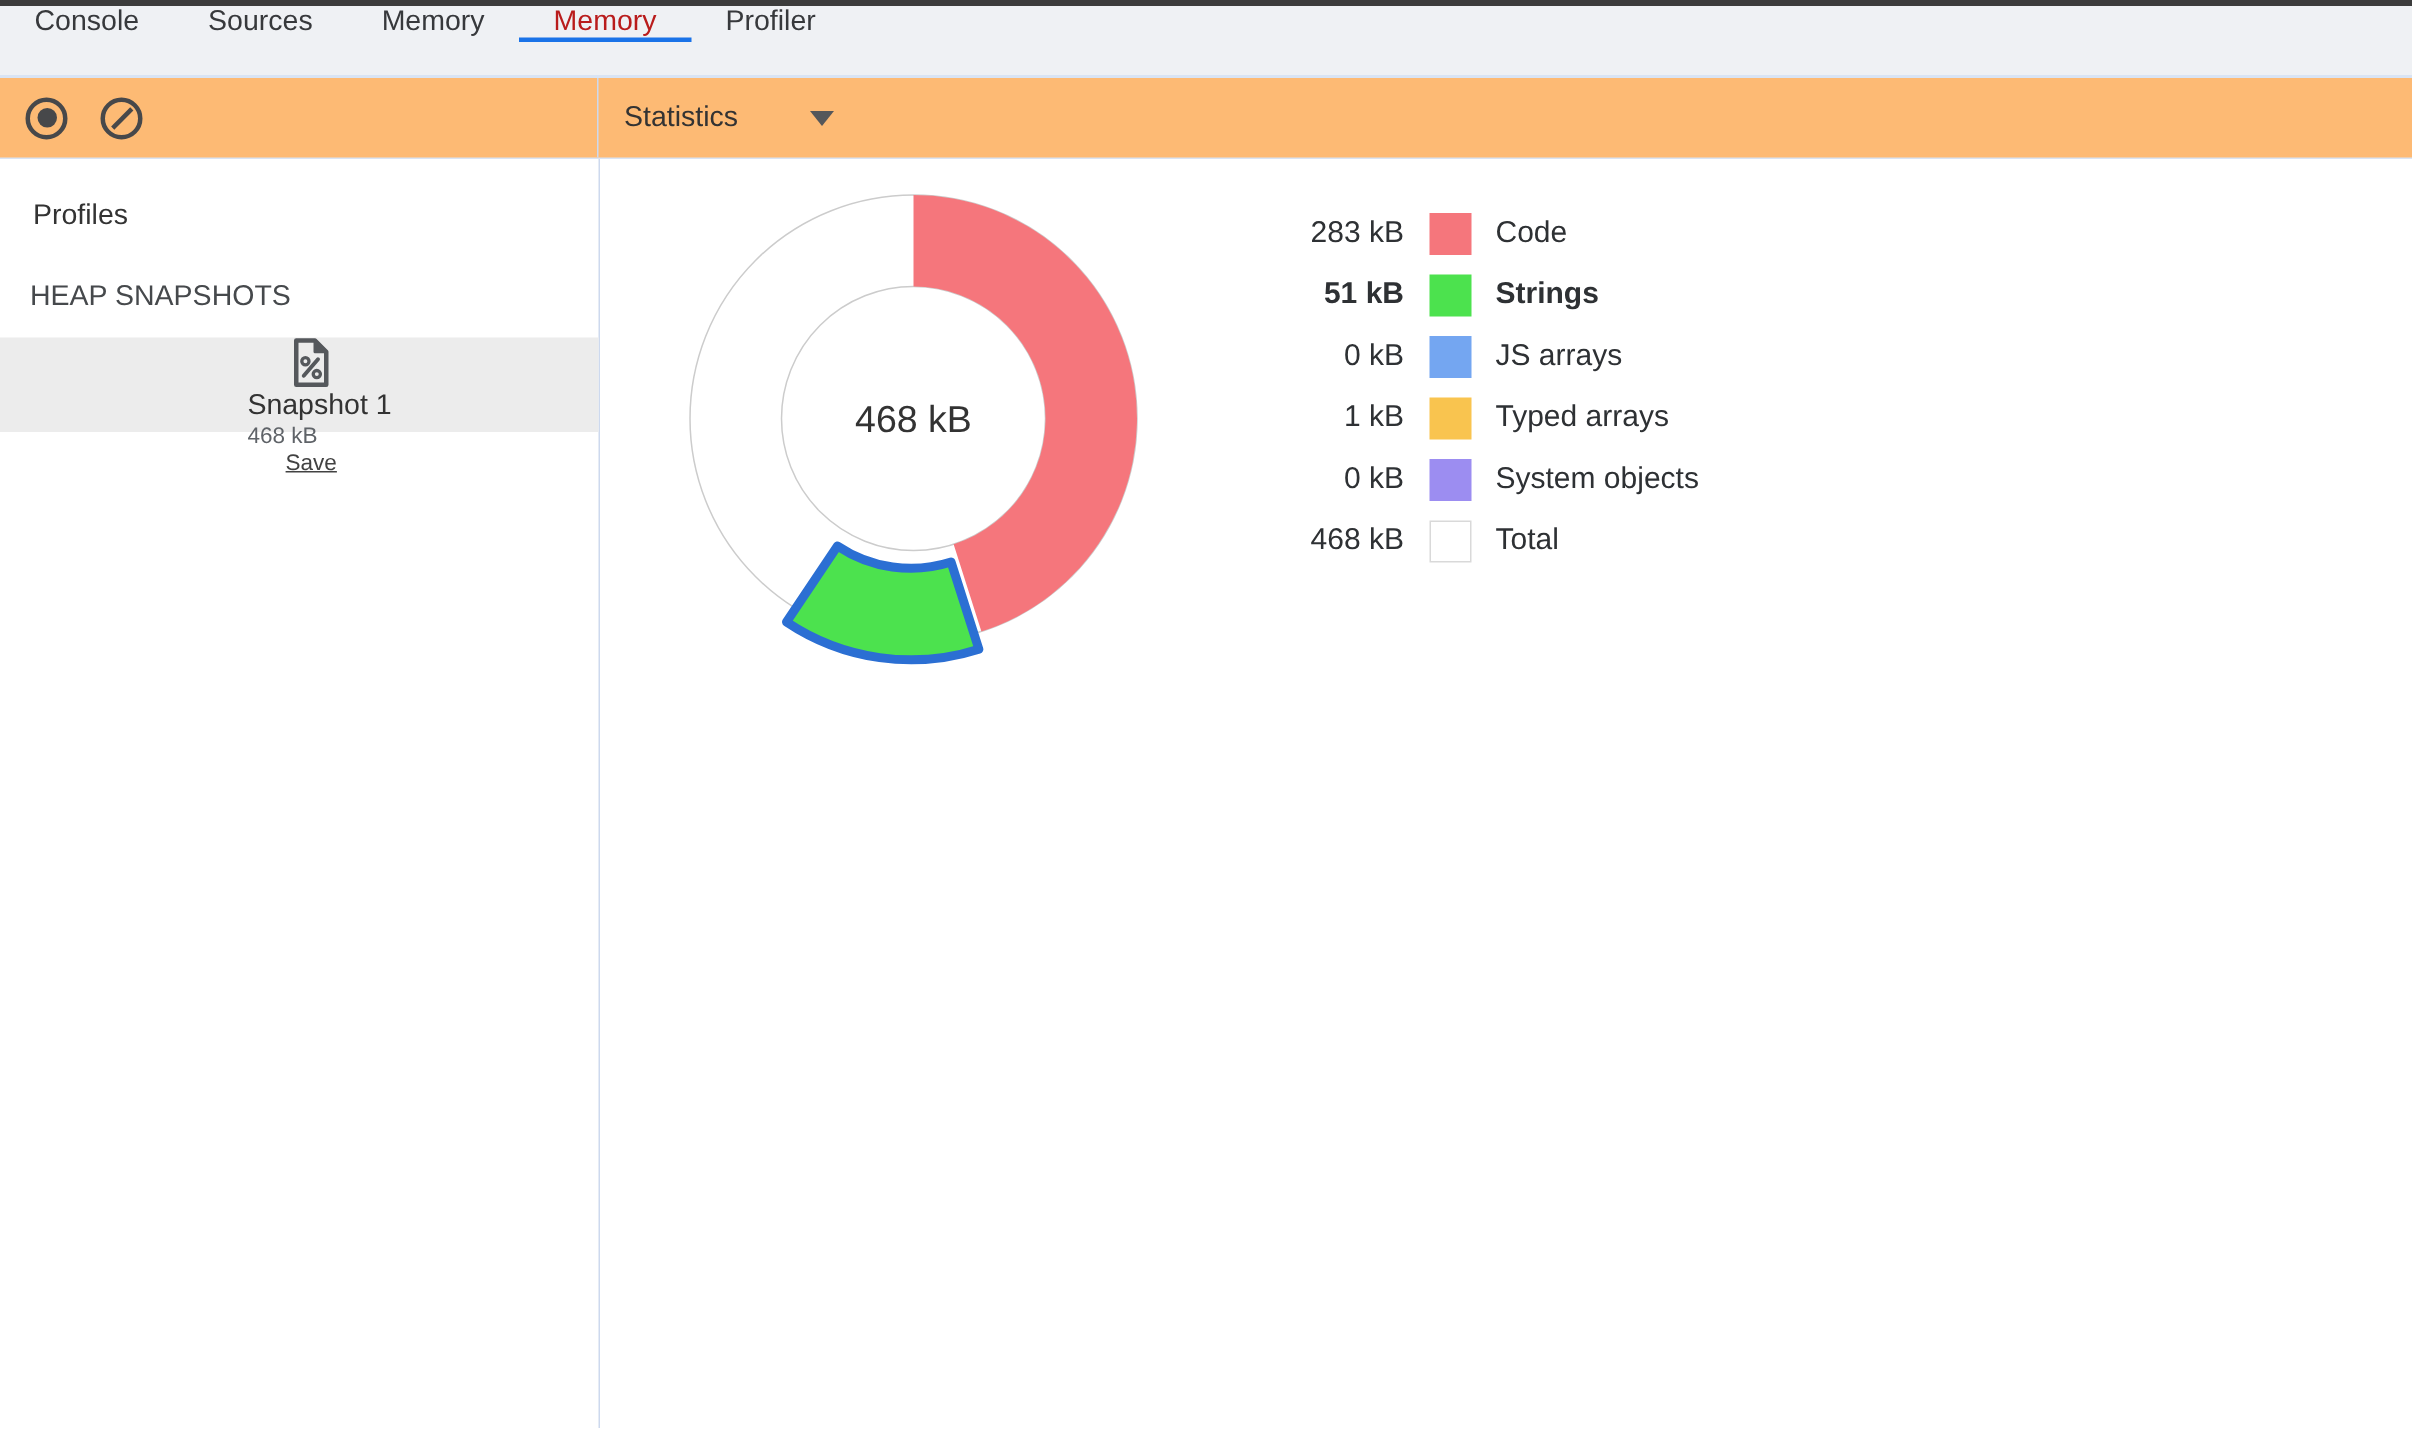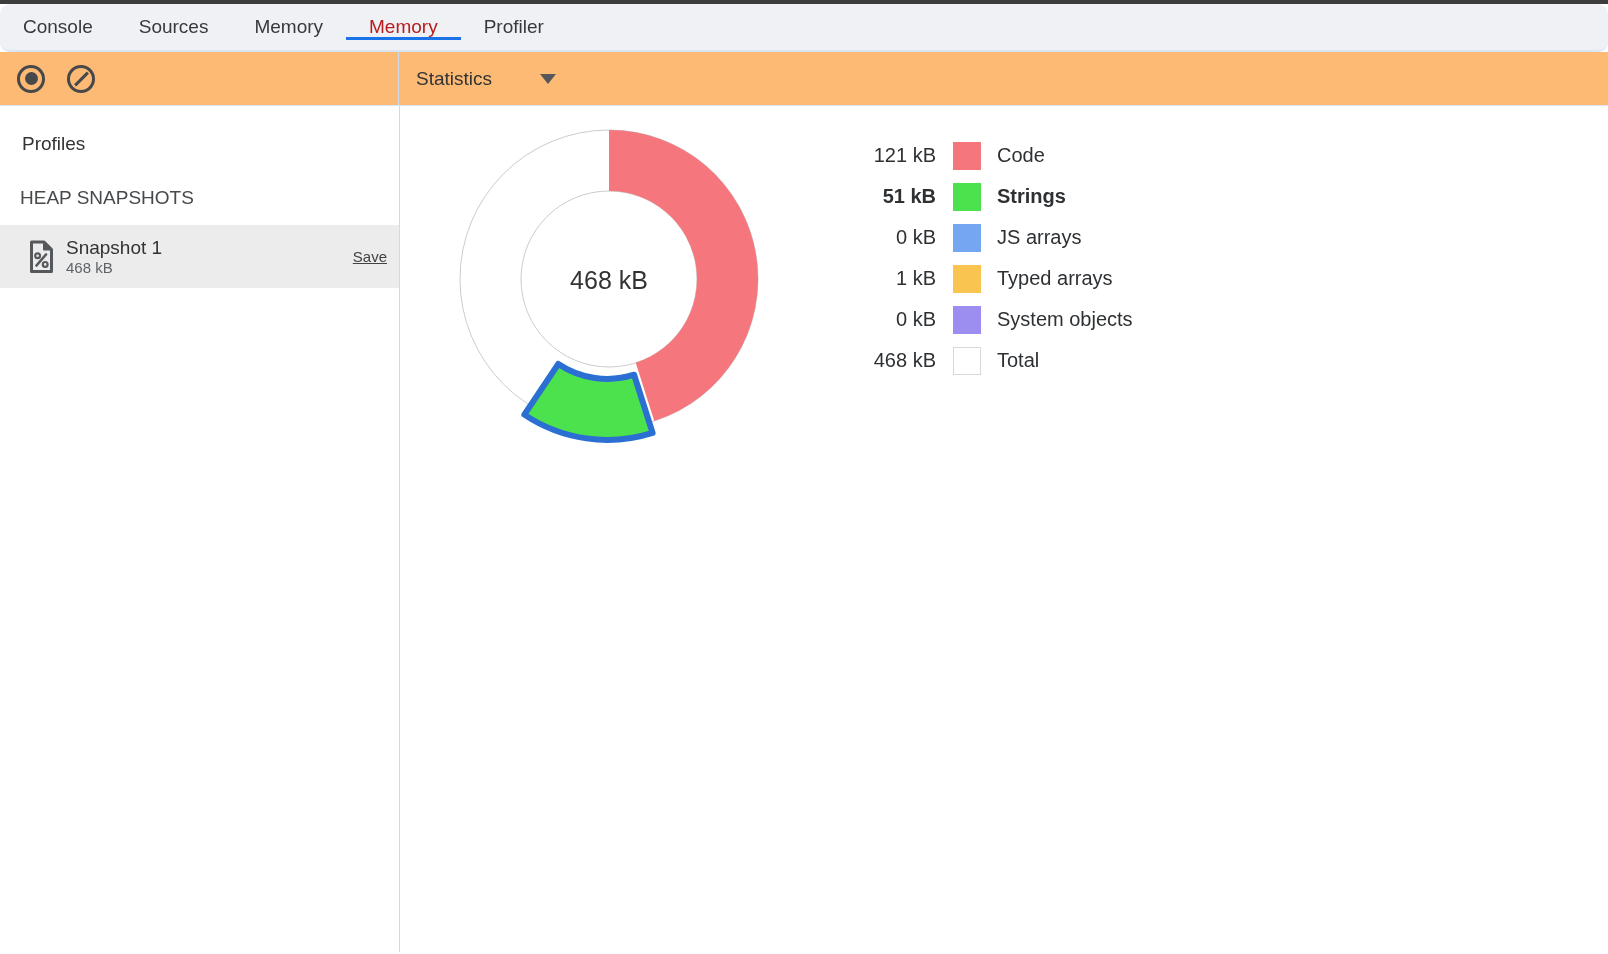--- a/index.html
+++ b/index.html
@@ -4,22 +4,22 @@
 <style>
   * { margin:0; padding:0; box-sizing:border-box; }
   html,body { width:1608px; height:954px; background:#fff;
               font-family:"Liberation Sans", sans-serif; overflow:hidden; }
   .app { position:relative; width:1608px; height:954px; background:#fff; }
 
   
   .top-strip { height:4px; background:#3c3c3c; width:100%; }
 
   
-  .tabbar { height:48px; background:#eff1f4; display:flex; align-items:center;
-            border-bottom:2px solid #d9e4f4; position:relative;border-radius:10px; }
+  .tabbar { height:48px; background:#eff1f4; display:flex; align-items:flex-start;
+            border-bottom:2px solid #d9e4f4; position:relative; }
   .tab { display:flex; align-items:center; padding:0 23px; font-size:19px;
          color:#37393c; cursor:default; position:relative; }
   .tab.active { color:#b91c1c; }
   .tab.active::after { content:""; position:absolute; left:0; right:0; bottom:-2px;
                        height:3px; background:#1a73e8; }
 
   
   .toolbar { height:54px; display:flex; background:#fdba74; border-bottom:1px solid #d9e4f4; }
   .toolbar-left { width:399px; display:flex; align-items:center; gap:20px;
                   padding-left:16px; border-right:1px solid #cdd9ee; }
@@ -36,21 +36,21 @@
   .dropdown { display:flex; align-items:center; font-size:19px; color:#333; padding:4px 6px; }
   .dropdown .caret { width:0; height:0; margin-left:48px; border-left:8px solid transparent;
                      border-right:8px solid transparent; border-top:10px solid #55575a; }
 
   
   .body { display:flex; height:846px; }
   .sidebar { width:400px; border-right:1px solid #cdd9ee; background:#fff; }
   .profiles-title { margin:27px 0 0 22px; font-size:19px; color:#333; }
   .section-header { margin:32px 0 16px 20px; font-size:19px; color:#46494c; }
   .snapshot-row { margin-top:13px; height:63px; background:#ececec; display:flex;
-                  align-items:center; padding:0 12px 0 28px; }
+                  align-items:center; padding:0 12px 0 28px;flex-direction:column; }
   .snapshot-icon { width:27px; height:34px; flex:0 0 auto; }
   .snapshot-text { margin-left:11px; flex:1; }
   .snapshot-name { font-size:19px; color:#333; line-height:23px; }
   .snapshot-size { font-size:15px; color:#5f6368; line-height:18px; }
   .save-link { font-size:15px; color:#424242; text-decoration:underline; }
 
   
   .main { flex:1; position:relative; background:#fff; }
   .chart-wrap { position:absolute; left:40px; top:10px; width:330px; height:345px; }
   .chart-wrap svg { display:block; }
@@ -126,21 +126,21 @@
             <circle cx="169" cy="163" r="149" fill="none" stroke="#cccccc" stroke-width="1"></circle>
             <circle cx="169" cy="163" r="88" fill="none" stroke="#cccccc" stroke-width="1"></circle>
             <path d="M 169.00 14.00 A 149 149 0 0 1 214.28 304.95 L 195.74 246.84 A 88 88 0 0 0 169.00 75.00 Z" fill="#f5767c"></path>
             <path d="M 212.60 316.83 A 149 149 0 0 1 84.33 298.63 L 118.30 247.97 A 88 88 0 0 0 194.06 258.72 Z" fill="#4ce24e" stroke="#2b6fd3" stroke-width="6" stroke-linejoin="round"></path>
           </svg>
         <div class="center-label">468 kB</div>
       </div>
 
       <div class="legend">
         <div class="legend-row">
-          <span class="legend-value">121 kB</span>
+          <span class="legend-value">283 kB</span>
           <span class="legend-swatch" style="background-color: rgb(245, 118, 124);"></span>
           <span class="legend-label">Code</span>
         </div>
         <div class="legend-row bold">
           <span class="legend-value">51 kB</span>
           <span class="legend-swatch" style="background-color: rgb(76, 226, 78);"></span>
           <span class="legend-label">Strings</span>
         </div>
         <div class="legend-row">
           <span class="legend-value">0 kB</span>

